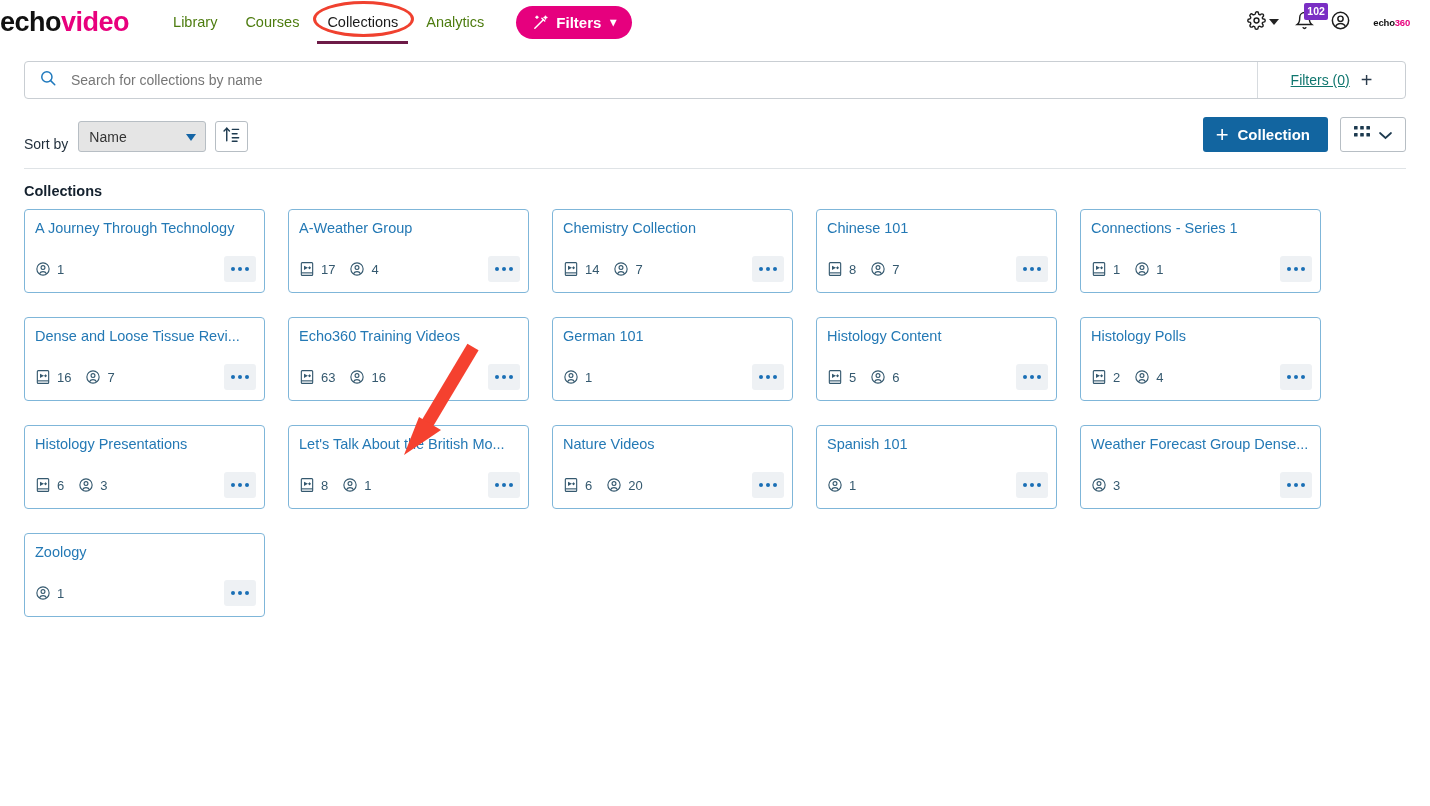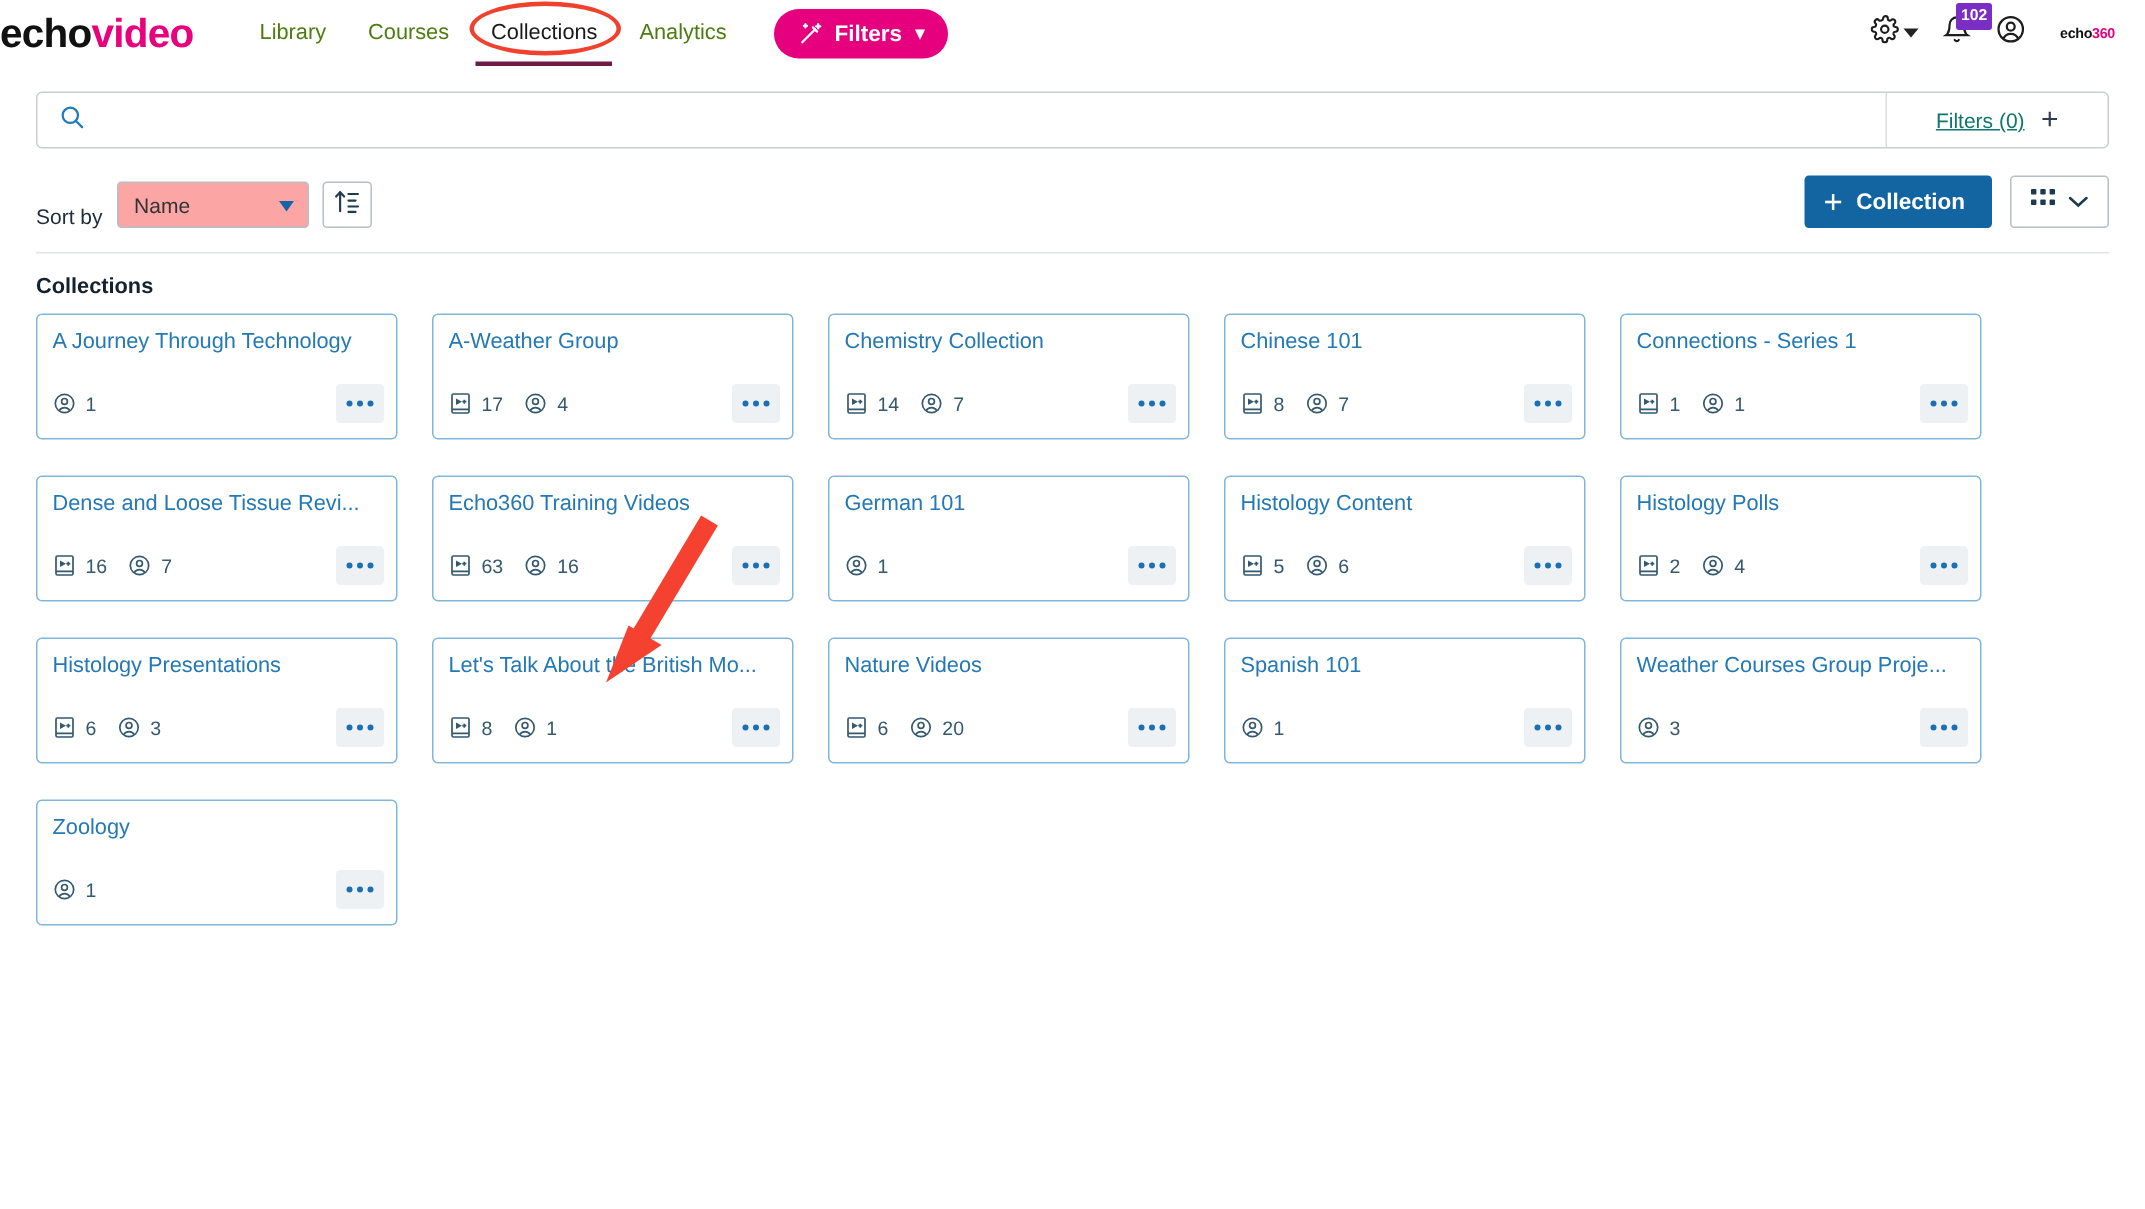--- a/index.html
+++ b/index.html
@@ -179,21 +179,21 @@
   }
   .sortby-label { font-size: 14px; color: #1f2d3a; margin-right: 10px; }
   .select-wrap {
     position: relative;
     width: 128px; height: 31px;
     border: 1px solid #b7bec4;
     border-radius: 3px;
     display: flex;
     align-items: center;
     padding: 0 10px;
-    background: #fca5a5;
+    background: #e5e5e5;
     cursor: pointer;
   }
   .select-wrap .val { font-size: 14px; color: #333; }
   .select-caret {
     position: absolute; right: 9px; top: 12px;
     width: 0; height: 0;
     border-left: 5px solid transparent;
     border-right: 5px solid transparent;
     border-top: 7px solid #1565a6;
   }
@@ -395,20 +395,21 @@
 </div>
 
 <div class="search-row">
   <div class="search-box">
     <span>
       <svg width="18" height="18" viewBox="0 0 24 24" fill="none" stroke="#1f79bd" stroke-width="2" stroke-linecap="round">
         <circle cx="10.5" cy="10.5" r="6.8"></circle>
         <line x1="15.5" y1="15.5" x2="21" y2="21"></line>
       </svg>
     </span>
+    <input class="search-input" type="text" placeholder="Search for collections by name" style="">
   </div>
   <div class="filters-cell">
     <span class="filters-label">Filters (0)</span>
     <span class="plus-sign">+</span>
   </div>
 </div>
 
 <div class="toolbar">
   <span class="sortby-label">Sort by</span>
 
@@ -866,21 +867,21 @@
           <span>1</span>
         </div>
         <div class="more-btn">
           <i></i>
           <i></i>
           <i></i>
         </div>
       </div>
     </div>
     <div class="card">
-      <div class="card-title">Weather Courses Group Proje...</div>
+      <div class="card-title">Weather Forecast Group Dense...</div>
       <div class="card-footer">
         <div class="stat">
           <span>
   <svg width="16" height="16" viewBox="0 0 24 24" fill="none" stroke="#35596f" stroke-width="1.7">
     <circle cx="12" cy="12" r="9.2"></circle>
     <circle cx="12" cy="9.9" r="2.9"></circle>
     <path d="M6.6 19.3a6.1 6.1 0 0 1 10.8 0"></path>
   </svg>
           </span>
           <span>3</span>

